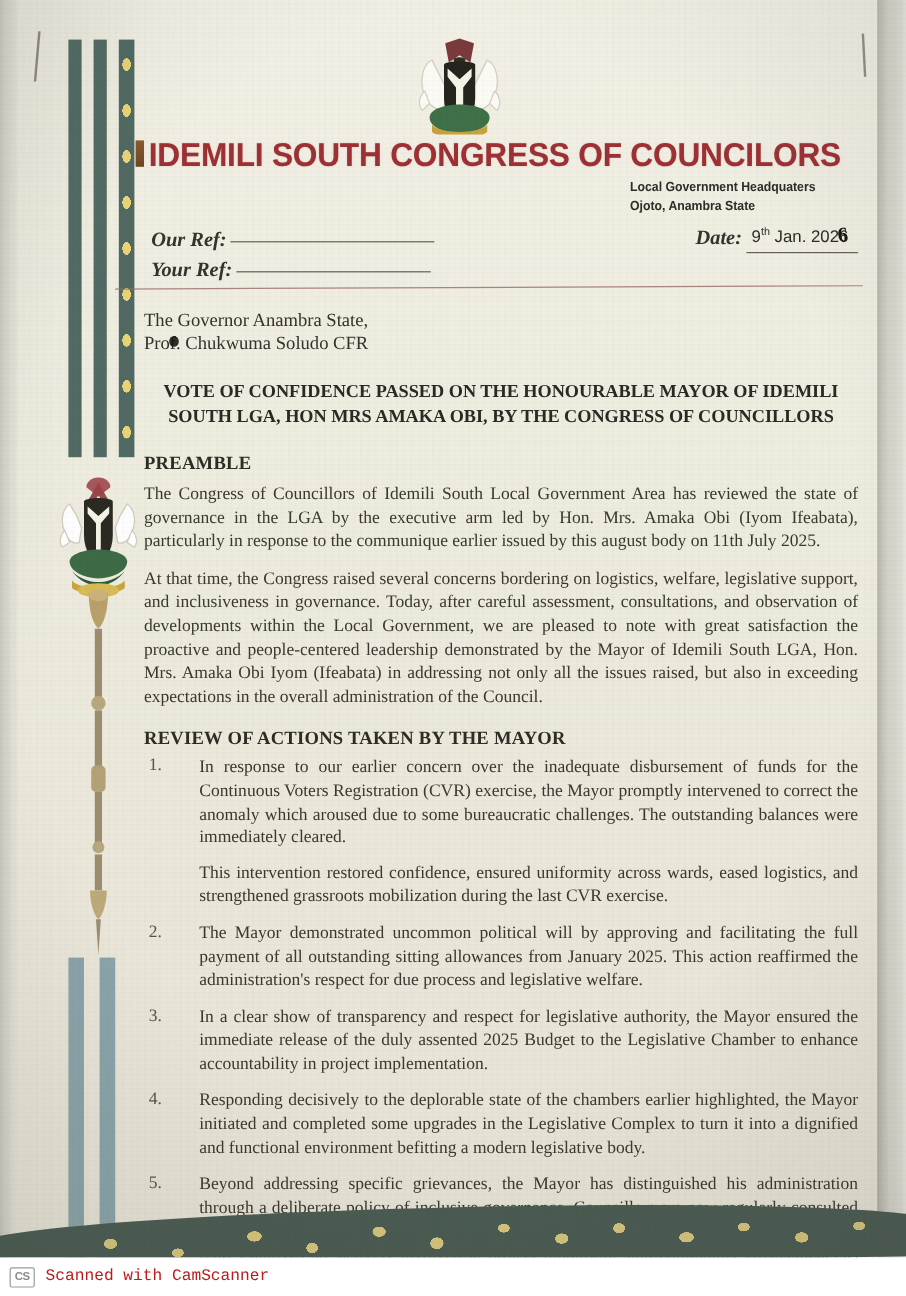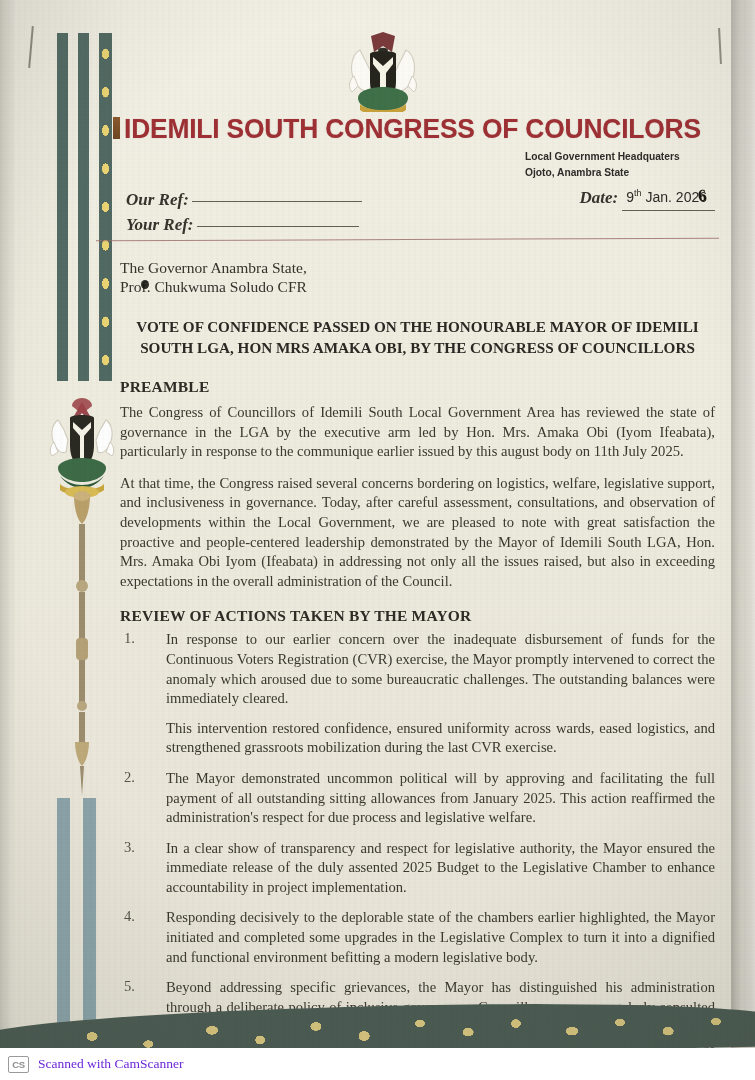--- a/index.html
+++ b/index.html
@@ -305,23 +305,23 @@
     border: 1.6px solid #9a9a9a;
     border-radius: 2px;
     display: flex; align-items: center; justify-content: center;
     font-family: "Liberation Sans", sans-serif;
     font-size: 9.5px; font-weight: bold;
     color: #8d8d8d;
     letter-spacing: -0.3px;
     margin-right: 9px;
   }
   #cs-text {
-    font-family: Liberation Serif, serif;
+    font-family: Liberation Mono, monospace;
     font-size: 13.5px;
-    color: #6d28d9;
+    color: #b91c1c;
   }
 </style>
 </head>
 <body>
 
 <div id="scan-page">
 
   <div id="paper-sheet"></div>
   <div id="page-left-shadow"></div>
   <div id="page-right-gutter"></div>

